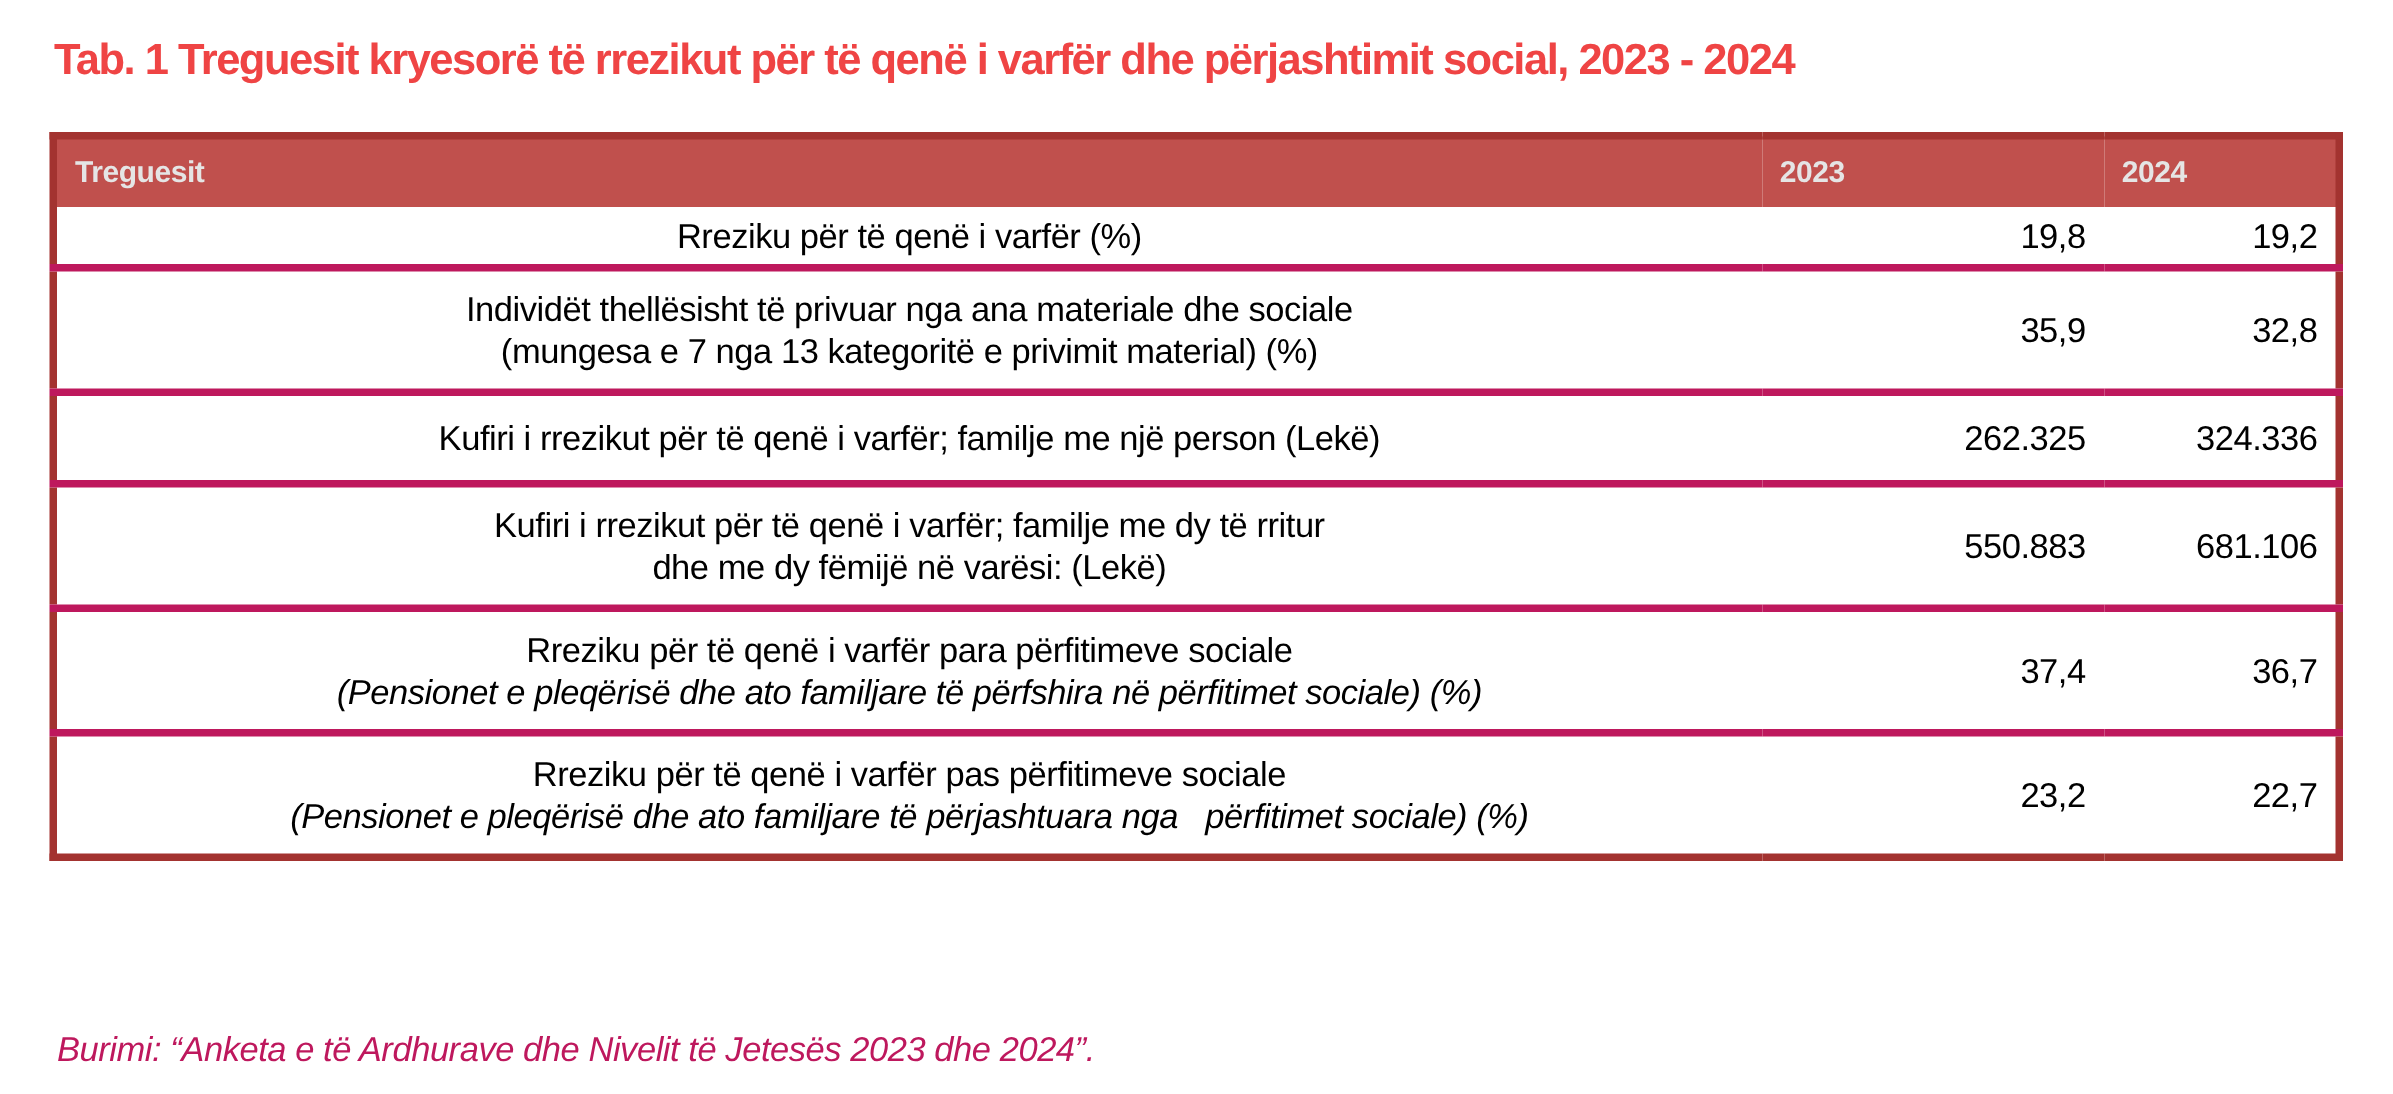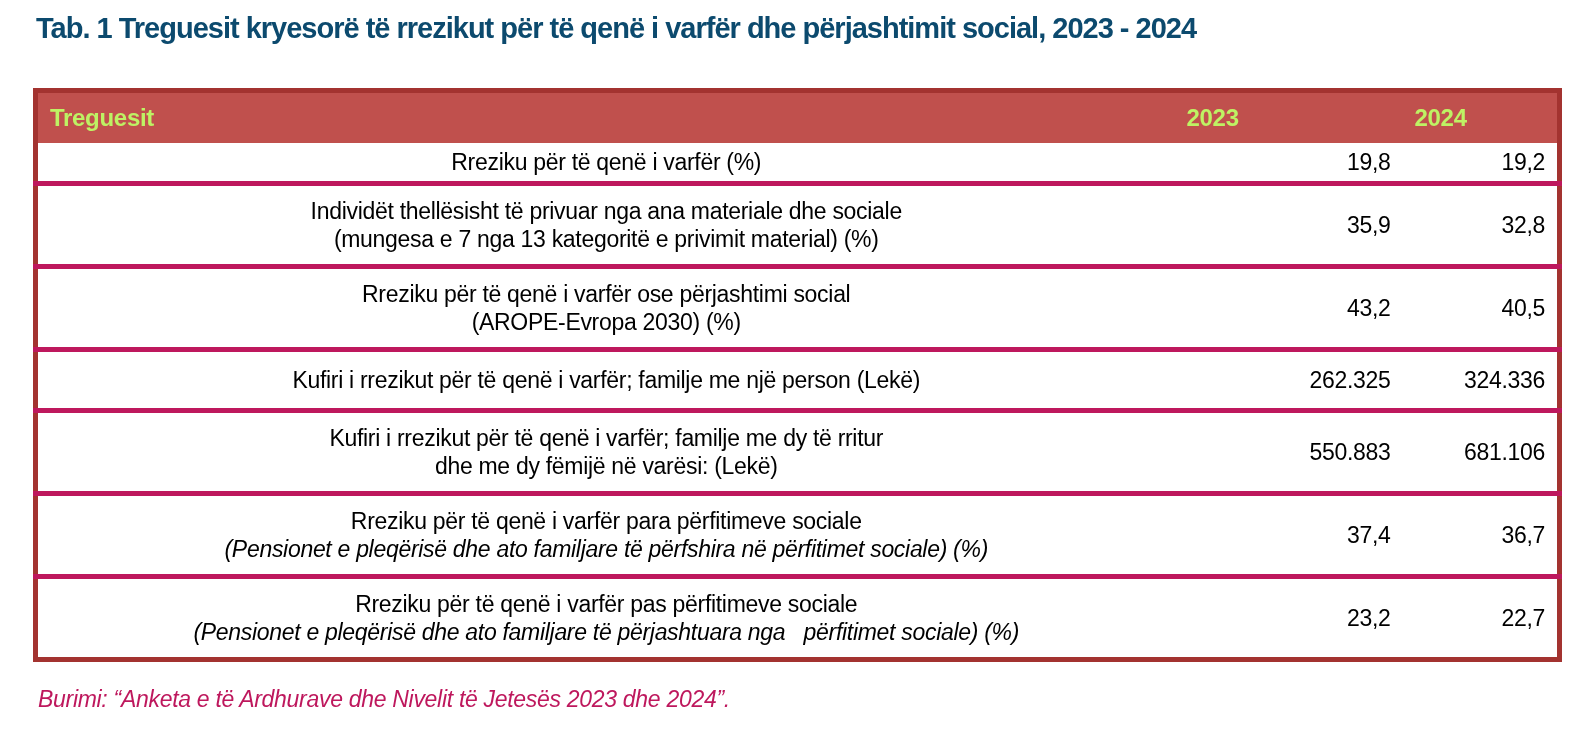--- a/index.html
+++ b/index.html
@@ -14,24 +14,24 @@
     .page {
       position: relative;
       width: 1595px;
       height: 729px;
       background: #ffffff;
       overflow: hidden;
     }
     .doc-title {
       position: absolute;
       left: 36px;
-      top: 12px;
+      top: 24px;
       font-size: 29px;
       font-weight: bold;
-      color: #0c4a6e;
+      color: #ef4444;
       letter-spacing: -1px;
       white-space: nowrap;
     }
     .table-wrap {
       position: absolute;
       left: 33px;
       top: 88px;
       width: 1529px;
     }
     table.indicators {
@@ -39,23 +39,23 @@
       border-collapse: collapse;
       border: 5px solid #a33330;
       font-size: 23px;
       letter-spacing: -0.3px;
     }
     table.indicators col.c-label { width: auto; }
     table.indicators col.c-y1 { width: 228px; }
     table.indicators col.c-y2 { width: 157px; }
     thead th {
       background: #c0504d;
-      color: #bef264;
+      color: #e5e5e5;
       font-weight: bold;
-      font-size: 24px;
+      font-size: 20px;
       padding: 11px 12px;
       text-align: left;
       vertical-align: middle;
     }
     thead th.num { text-align: left; }
     tbody td {
       background: #ffffff;
       padding: 5px 12px;
       vertical-align: middle;
       text-align: center;
@@ -119,28 +119,20 @@
         <tr class="two-line">
           <td>
             <span class="row-line">Individët thellësisht të privuar nga ana materiale dhe sociale</span>
             <span class="row-line">(mungesa e 7 nga 13 kategoritë e privimit material) (%)</span>
           </td>
           <td class="num">35,9</td>
           <td class="num">32,8</td>
         </tr>
 
 
-        <tr class="two-line">
-          <td>
-            <span class="row-line">Rreziku për të qenë i varfër ose përjashtimi social</span>
-            <span class="row-line">(AROPE-Evropa 2030) (%)</span>
-          </td>
-          <td class="num">43,2</td>
-          <td class="num">40,5</td>
-        </tr>
 
         <tr class="tall">
           <td>
             <span class="row-line">Kufiri i rrezikut për të qenë i varfër; familje me një person (Lekë)</span>
           </td>
           <td class="num">262.325</td>
           <td class="num">324.336</td>
         </tr>
 
         <tr class="two-line">

